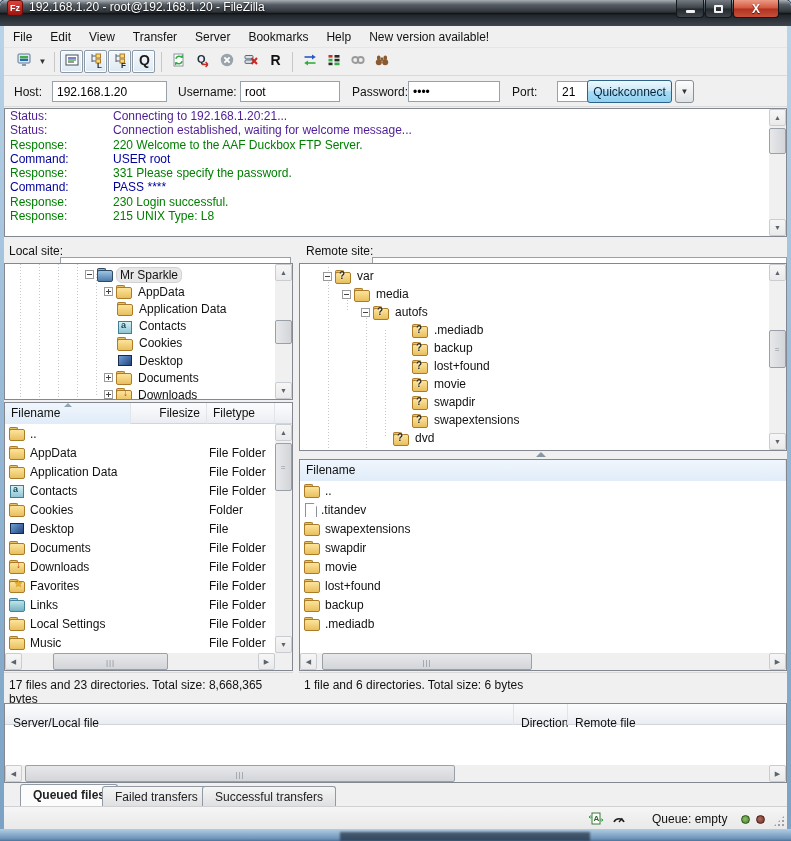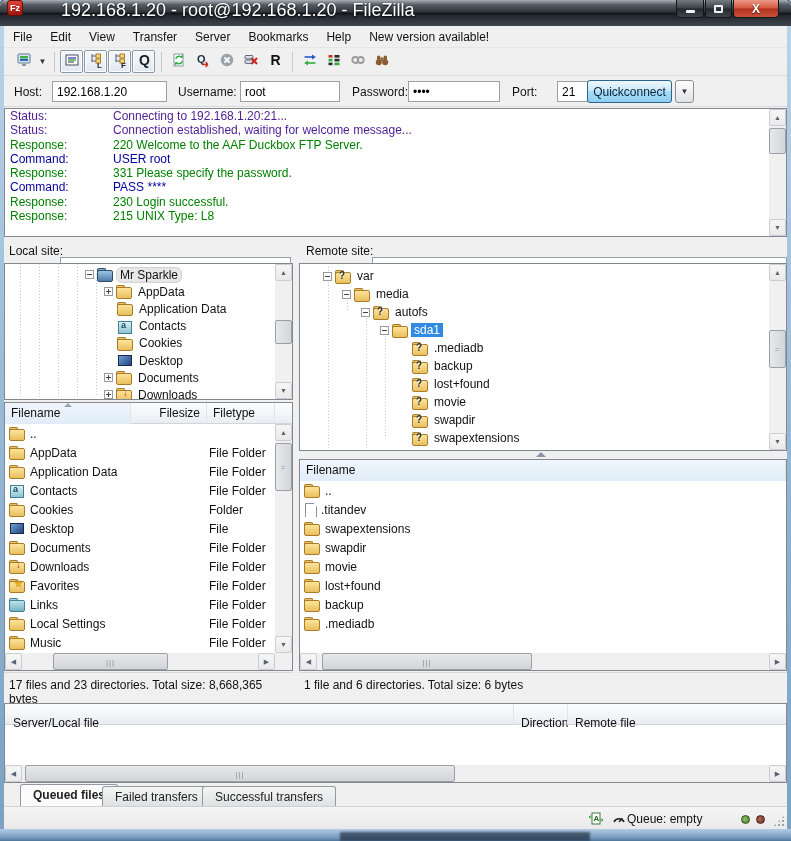--- a/index.html
+++ b/index.html
@@ -8,21 +8,21 @@
   .window { position:relative; width:791px; height:841px; background:#f0f0f0; overflow:hidden;
             border-radius:6px 6px 0 0; box-shadow:0 0 0 1px #2b4257; }
 
   
   .titlebar { position:absolute; left:0; top:0; width:791px; height:26px;
     background:linear-gradient(180deg,#a8afb5 0%,#565d64 18%,#2e343a 46%,#121619 52%,#23282e 60%,#3e454d 100%);
     border-radius:6px 6px 0 0; display:flex; align-items:flex-start; }
   .app-icon { width:16px; height:16px; margin:0 6px 0 7px; background:linear-gradient(180deg,#e04038,#9c1410);
     border:1px solid #6a0c08; border-radius:3px; color:#fff; font-weight:bold; font-size:9px;
     display:flex; align-items:center; justify-content:center; }
-  .title-text { color:#fff; text-shadow:0 1px 2px #000; font-size:18px;margin-left:32px; }
+  .title-text { color:#fff; text-shadow:0 1px 2px #000; font-size:12px; }
   .winbtns { position:absolute; right:12px; top:0; display:flex; }
   .wbtn { height:18px; border:1px solid #14171a; border-top:none; display:flex; align-items:center; justify-content:center;
     background:linear-gradient(180deg,#747b82,#3a4046 48%,#23282d 52%,#3d444b); border-radius:0 0 4px 4px; margin-left:1px; }
   .wbtn.min { width:28px; } .wbtn.max { width:27px; }
   .wbtn.close { width:46px; background:linear-gradient(180deg,#eb9a86,#d4563c 48%,#b03220 52%,#c8503a); }
   .glyph-min { width:9px; height:3px; background:#f2f2f2; border-radius:1px; margin-top:6px; }
   .glyph-max { width:9px; height:8px; border:2px solid #f2f2f2; border-radius:1px; }
   .glyph-close { color:#fff; font-weight:bold; font-size:12px; text-shadow:0 1px 1px #501008; }
   .frame-l, .frame-r { position:absolute; top:26px; bottom:12px; width:4px;
     background:linear-gradient(180deg,#b9d3e8,#8fb3d2 60%,#7ba2c4); }
@@ -414,26 +414,20 @@
         </div>
         <div class="tree-row" style="height: 18px;">
           <span class="spacer" style="width: 61px;"></span>
           <span class="expander"></span>
           <span class="ic ic-qfolder">
             <span class="ov">?</span>
           </span>
           <span class="tree-label">autofs</span>
         </div>
         <div class="tree-row" style="height: 18px;">
-          <span class="spacer" style="width: 80px;"></span>
-          <span class="expander"></span>
-          <span class="ic ic-folder"></span>
-          <span class="tree-label sel-active">sda1</span>
-        </div>
-        <div class="tree-row" style="height: 18px;">
           <span class="spacer" style="width: 99px;"></span>
           <span class="leafpad"></span>
           <span class="ic ic-qfolder">
             <span class="ov">?</span>
           </span>
           <span class="tree-label">.mediadb</span>
         </div>
         <div class="tree-row" style="height: 18px;">
           <span class="spacer" style="width: 99px;"></span>
           <span class="leafpad"></span>
@@ -721,19 +715,19 @@
           <path d="M1 6 h3 M1 6 l1.5 -1.5 M1 6 l1.5 1.5" stroke="#2fae3f" fill="none"></path>
           <path d="M15 9 h-3 M15 9 l-1.5 -1.5 M15 9 l-1.5 1.5" stroke="#2fae3f" fill="none"></path>
         </svg>
     </span>
     <span style="position:absolute;left:607px;top:4px">
       <svg width="16" height="16">
           <path d="M3 11 A5.5 5.5 0 0 1 13 11" fill="none" stroke="#222" stroke-width="1.6"></path>
           <line x1="8" y1="11" x2="11.3" y2="7.2" stroke="#222" stroke-width="1.4"></line>
         </svg>
     </span>
-    <span style="position:absolute;left:623px;top:5px">Queue: empty</span>
+    <span style="position:absolute;left:648px;top:5px">Queue: empty</span>
     <span class="led" style="left:737px;background:radial-gradient(circle at 3px 3px,#8cc468,#47762c);border:1px solid #2e5218"></span>
     <span class="led" style="left:752px;background:radial-gradient(circle at 3px 3px,#b06a5c,#6e2c24);border:1px solid #4a1c14"></span>
     <span class="resize-grip"></span>
   </div>
 
 </div>
 
 </body></html>

